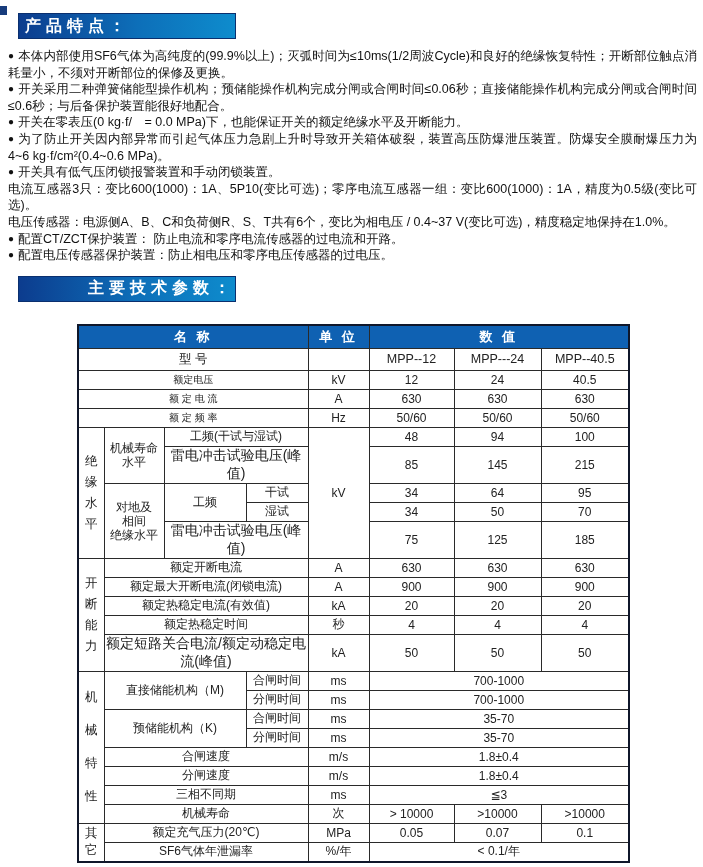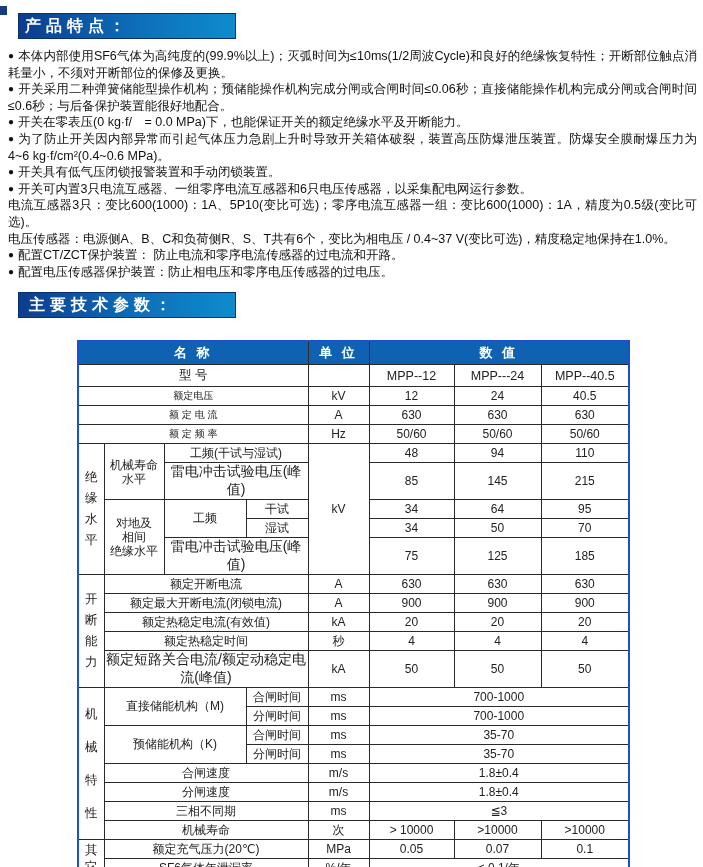--- a/index.html
+++ b/index.html
@@ -10,37 +10,37 @@
   }
   .corner-mark{position:absolute;left:0;top:6px;width:7px;height:9px;background:#173c7c;}
   .section-bar{
     margin-left:18px;width:218px;height:26px;box-sizing:border-box;
     background:linear-gradient(90deg,#0c3c8e 0%,#0d6fb9 55%,#0e8ccd 100%);
     color:#ffffff;font-weight:bold;font-size:16px;letter-spacing:5px;
     display:flex;align-items:center;padding-left:10px;
     border:1px solid #0a2f6e;
   }
   .bar1{margin-top:13px;padding-left:6px;}
-  .bar2{margin-top:12px;}
+  .bar2{margin-top:12px;justify-content:flex-end;}
   .features{
     margin:9px 8px 0 8px;width:689px;
     font-size:12.5px;line-height:16.6px;color:#111;
     text-align:justify;
   }
   .feature-line{margin:0;}
   .bullet{font-size:10px;vertical-align:1px;padding-right:4px;}
   table.params{
     margin:22px 0 0 77px;border-collapse:collapse;table-layout:fixed;
     width:551px;font-size:12px;color:#222;
   }
   table.params td{
     border:1px solid #2a2a2a;text-align:center;vertical-align:middle;
     padding:0 1px;height:18px;overflow:hidden;
   }
-  table.params{border:2px solid #1d4ed8;}
+  table.params{border:2px solid #0f172a;}
   tr.thead td{
     background:#0f61b2;color:#ffffff;font-weight:bold;font-size:13px;
     height:22px;letter-spacing:3px;
   }
   tr.model-row td{height:21px;font-size:12.5px;}
   .pre{white-space:pre-line;line-height:14px;}
   .vgroup{white-space:pre-line;font-size:12.5px;letter-spacing:0;}
   .lh22{line-height:21px;}
   .lh34{line-height:33px;}
   .lh18{line-height:17px;}
@@ -55,21 +55,20 @@
 <div class="section-bar bar1">
   <span>产品特点：</span>
 </div>
 
 <div class="features">
   <p class="feature-line"><span class="bullet">●</span><span>本体内部使用SF6气体为高纯度的(99.9%以上)；灭弧时间为≤10ms(1/2周波Cycle)和良好的绝缘恢复特性；开断部位触点消耗量小，不须对开断部位的保修及更换。</span></p>
   <p class="feature-line"><span class="bullet">●</span><span>开关采用二种弹簧储能型操作机构；预储能操作机构完成分闸或合闸时间≤0.06秒；直接储能操作机构完成分闸或合闸时间≤0.6秒；与后备保护装置能很好地配合。</span></p>
   <p class="feature-line"><span class="bullet">●</span><span>开关在零表压(0 kg·f/　= 0.0 MPa)下，也能保证开关的额定绝缘水平及开断能力。</span></p>
   <p class="feature-line"><span class="bullet">●</span><span>为了防止开关因内部异常而引起气体压力急剧上升时导致开关箱体破裂，装置高压防爆泄压装置。防爆安全膜耐爆压力为 4~6 kg·f/cm²(0.4~0.6 MPa)。</span></p>
   <p class="feature-line"><span class="bullet">●</span><span>开关具有低气压闭锁报警装置和手动闭锁装置。</span></p>
-  <p class="feature-line"><span class="bullet">●</span><span>开关可内置3只电流互感器、一组零序电流互感器和6只电压传感器，以采集配电网运行参数。</span></p>
   <p class="feature-line"><span>电流互感器3只：变比600(1000)：1A、5P10(变比可选)；零序电流互感器一组：变比600(1000)：1A，精度为0.5级(变比可选)。</span></p>
   <p class="feature-line"><span>电压传感器：电源侧A、B、C和负荷侧R、S、T共有6个，变比为相电压 / 0.4~37 V(变比可选)，精度稳定地保持在1.0%。</span></p>
   <p class="feature-line"><span class="bullet">●</span><span>配置CT/ZCT保护装置： 防止电流和零序电流传感器的过电流和开路。</span></p>
   <p class="feature-line"><span class="bullet">●</span><span>配置电压传感器保护装置：防止相电压和零序电压传感器的过电压。</span></p>
 </div>
 
 <div class="section-bar bar2">
   <span>主要技术参数：</span>
 </div>
 
@@ -128,21 +127,21 @@
     <td rowspan="5" class="vgroup lh22">绝
 缘
 水
 平</td>
     <td rowspan="2" class="pre">机械寿命
 水平</td>
     <td colspan="2">工频(干试与湿试)</td>
     <td rowspan="5">kV</td>
     <td>48</td>
     <td>94</td>
-    <td>110</td>
+    <td>100</td>
   </tr>
   <tr>
     <td colspan="2" class="small">雷电冲击试验电压(峰值)</td>
     <td>85</td>
     <td>145</td>
     <td>215</td>
   </tr>
   <tr>
     <td rowspan="3" class="pre">对地及
 相间

